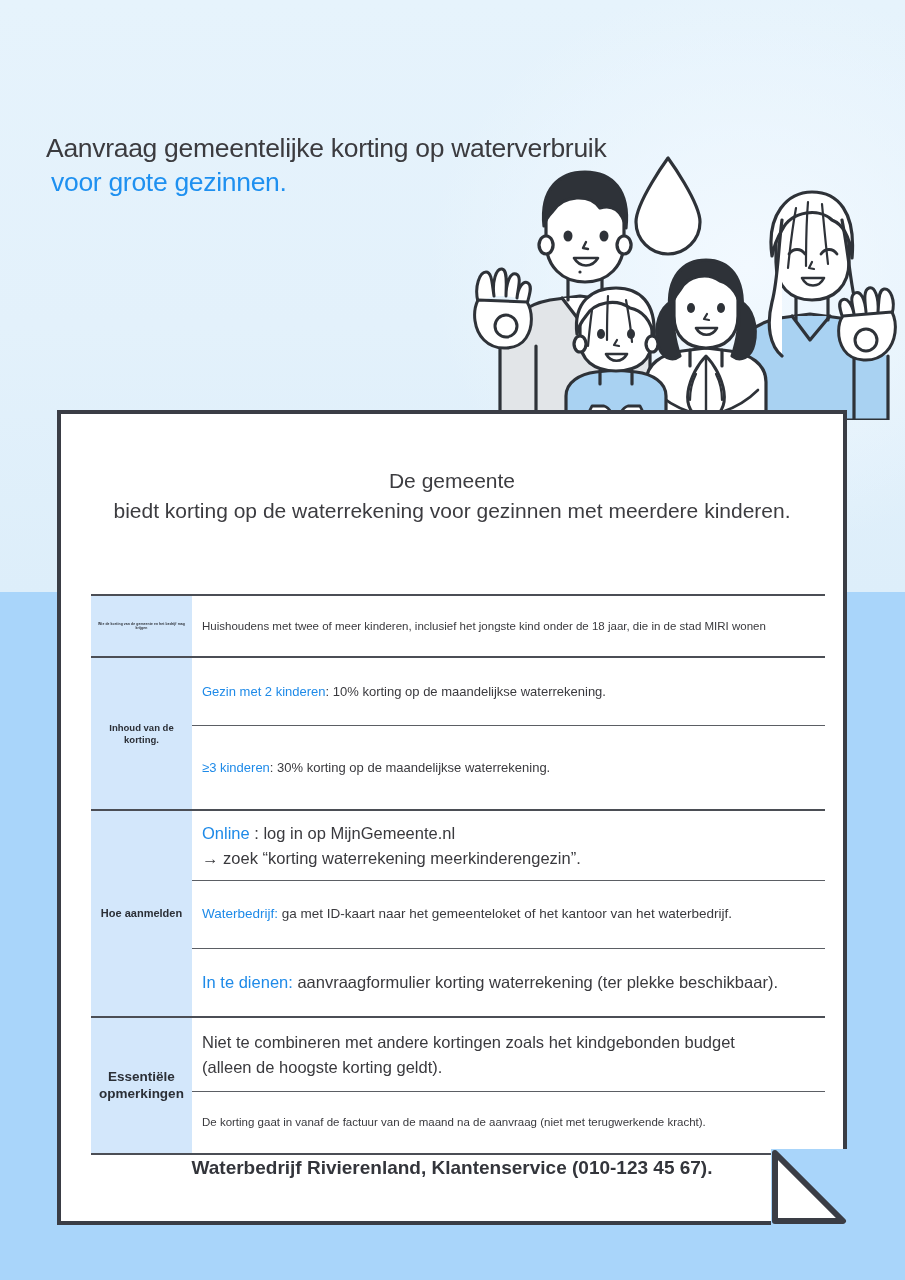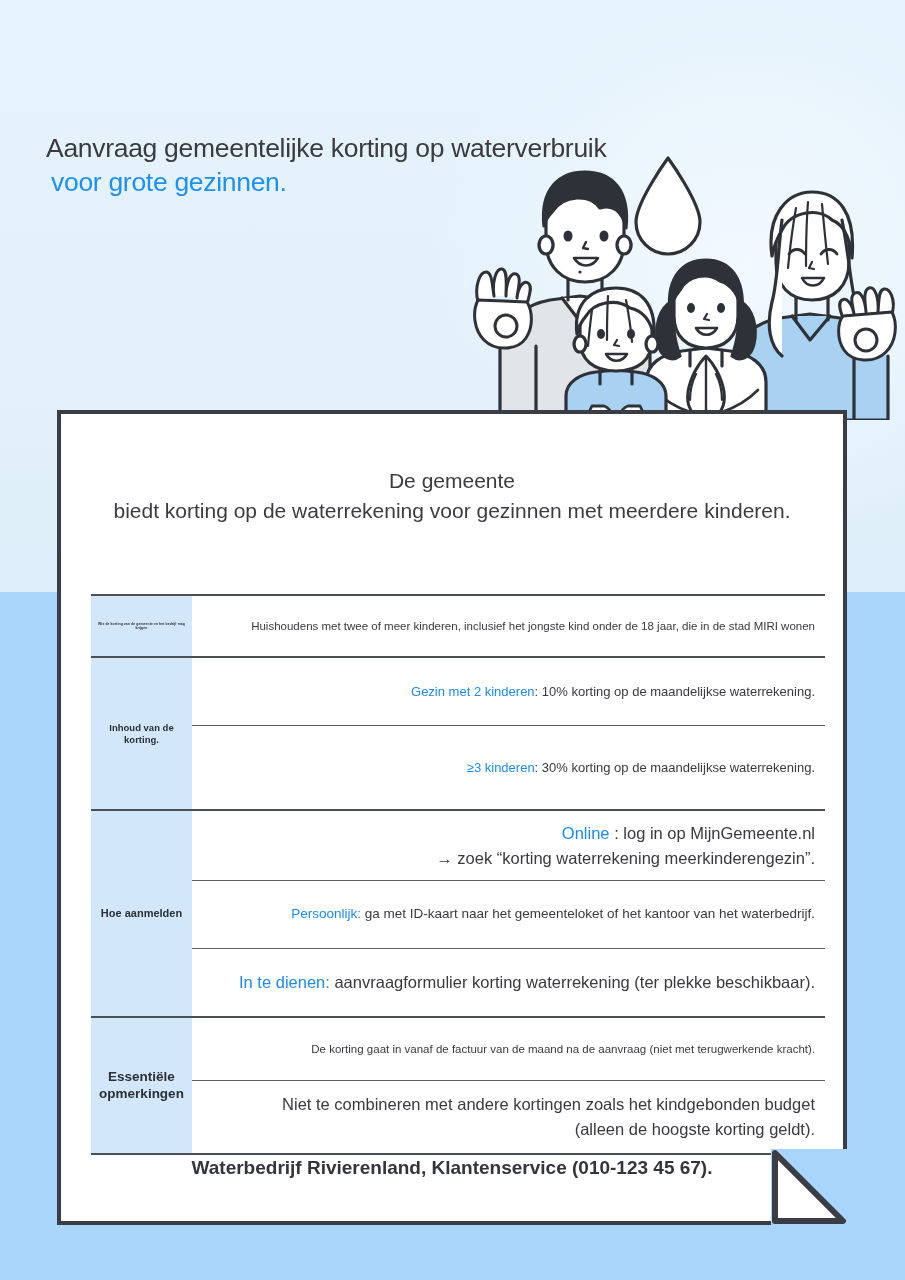--- a/index.html
+++ b/index.html
@@ -148,21 +148,20 @@
   .lbl-med   { font-size: 11px; }
   .lbl-big   { font-size: 13.5px; }
 
   .tcells { flex: 1; display: flex; flex-direction: column; }
   .tcell {
     box-sizing: border-box;
     padding: 0 10px;
     display: flex;
     flex-direction: column;
     justify-content: center;
-    align-items: flex-end;
   }
   .tcell + .tcell { border-top: 1.5px solid #5b5e64; }
 
   .txt-xs  { font-size: 11.5px; line-height: 1.45; color: #3a3a3e; }
   .txt-sm  { font-size: 13.5px; line-height: 1.5; color: #3a3a3e; }
   .txt-md  { font-size: 16.5px; line-height: 1.5; color: #3a3a3e; }
   .txt-lg  { font-size: 13px; line-height: 1.5; color: #3a3a3e; }
   .accent  { color: #1e8ae8; }
 
   
@@ -372,39 +371,39 @@
     <div class="trow">
       <div class="tlabel">
         <span class="lbl-med">Hoe aanmelden</span>
       </div>
       <div class="tcells">
         <div class="tcell" style="height:69px">
           <div class="txt-md"><span class="accent">Online</span><span> : log in op MijnGemeente.nl</span></div>
           <div class="txt-md">→ zoek “korting waterrekening meerkinderengezin”.</div>
         </div>
         <div class="tcell" style="height:68px">
-          <div class="txt-sm"><span class="accent">Persoonlijk:</span><span>  ga met ID-kaart naar het gemeenteloket of het kantoor van het waterbedrijf.</span></div>
+          <div class="txt-sm"><span class="accent">Waterbedrijf:</span><span>  ga met ID-kaart naar het gemeenteloket of het kantoor van het waterbedrijf.</span></div>
         </div>
         <div class="tcell" style="height:68px">
           <div class="txt-md"><span class="accent">In te dienen:</span><span> aanvraagformulier korting waterrekening (ter plekke beschikbaar).</span></div>
         </div>
       </div>
     </div>
 
     <div class="trow last">
       <div class="tlabel">
         <span class="lbl-big"><span>Essentiële</span><br><span>opmerkingen</span></span>
       </div>
       <div class="tcells">
-        <div class="tcell" style="height:62px">
-          <div class="txt-xs">De korting gaat in vanaf de factuur van de maand na de aanvraag (niet met terugwerkende kracht).</div>
-        </div>
         <div class="tcell" style="height:73px">
           <div class="txt-md">Niet te combineren met andere kortingen zoals het kindgebonden budget</div>
           <div class="txt-md"> (alleen de hoogste korting geldt).</div>
+        </div>
+        <div class="tcell" style="height:62px">
+          <div class="txt-xs">De korting gaat in vanaf de factuur van de maand na de aanvraag (niet met terugwerkende kracht).</div>
         </div>
       </div>
     </div>
 
   </div>
 
   <div id="card-footer">
     <span>Waterbedrijf Rivierenland, Klantenservice (010-123 45 67).</span>
   </div>
 

